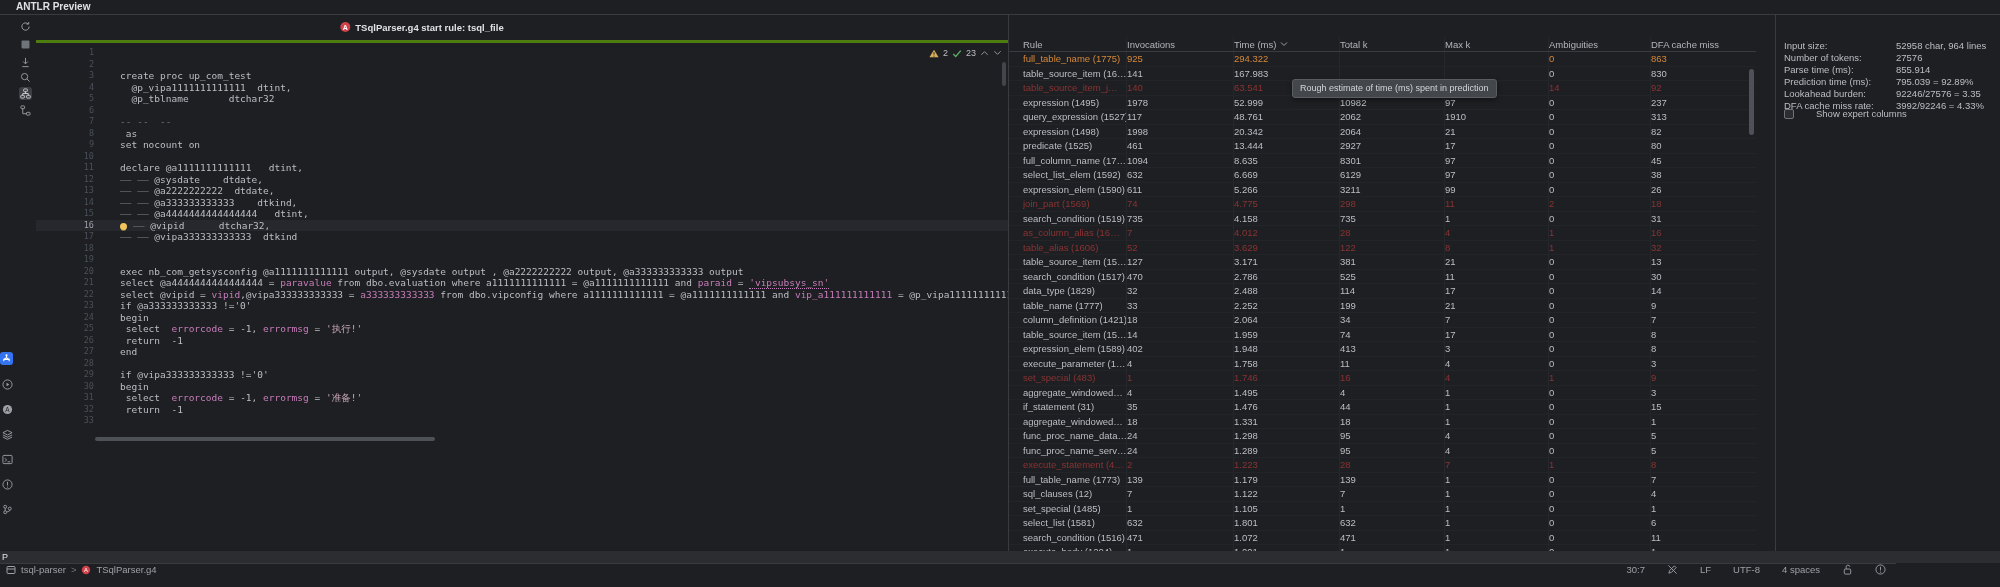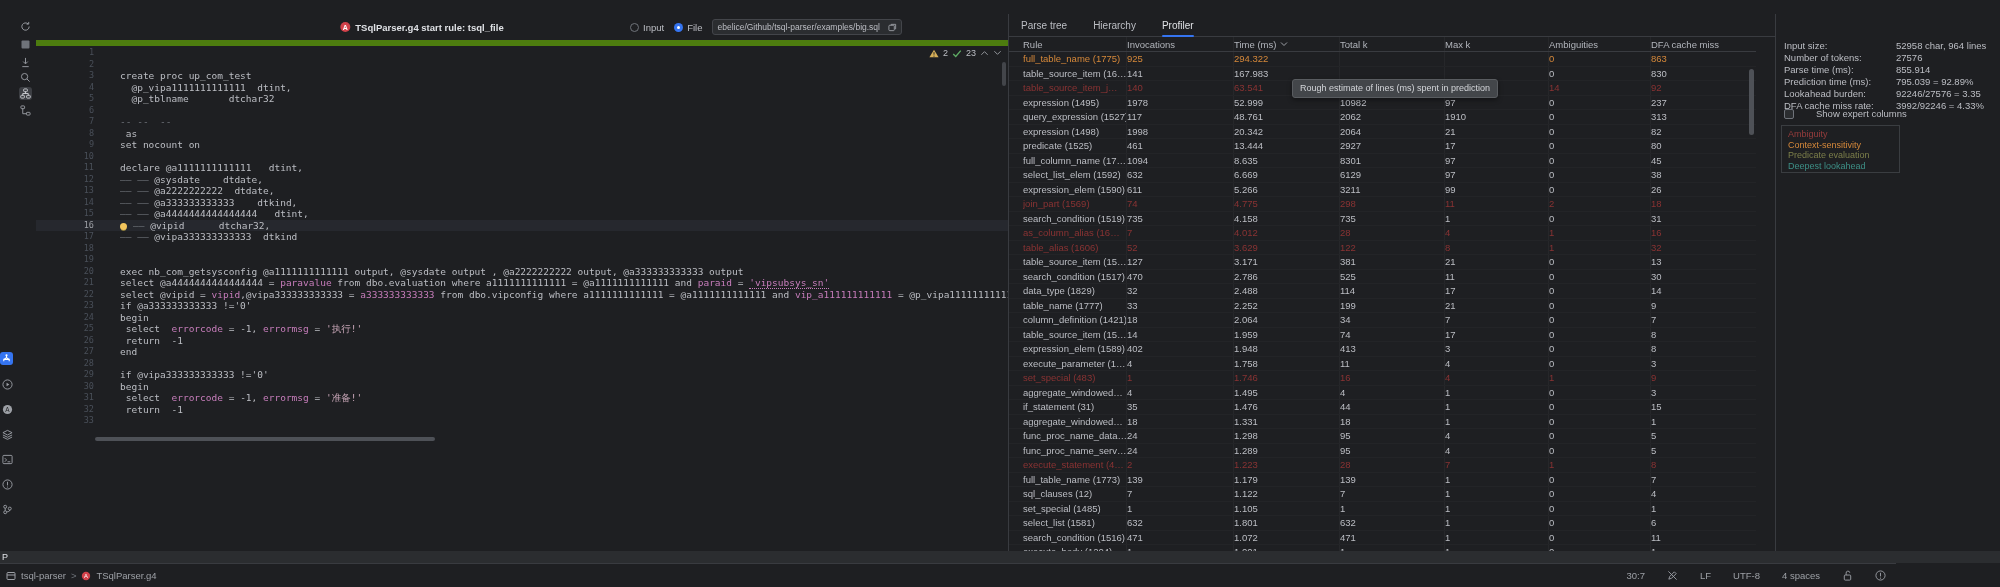--- a/index.html
+++ b/index.html
@@ -12,21 +12,21 @@
   
   #stripe{left:0;top:14px;width:14px;height:549px;}
   .stripe-ic{position:absolute;left:1px;width:12px;height:12px;display:flex;align-items:center;justify-content:center;}
   .stripe-active{background:#3574f0;border-radius:3px;width:13px;height:13px;left:0;}
   
   #tool-col{left:14px;top:14px;width:22px;height:537px;}
   .tcol-ic{position:absolute;left:5px;width:13px;height:13px;display:flex;align-items:center;justify-content:center;border-radius:3px;}
   .tcol-sel{background:#3c3e43;}
   
   #editor-pane{left:36px;top:14px;width:972px;height:537px;}
-  #pane-header{left:0;top:0;width:972px;height:26px;border-bottom:6px solid #4d7c0f;}
+  #pane-header{left:0;top:0;width:972px;height:26px;border-bottom:3px solid #4d7c0f;}
   #grammar-group{position:absolute;left:50%;top:0;height:26px;transform:translateX(-50%);
      display:flex;align-items:center;gap:5px;margin-left:-100px;}
   #grammar-title{font-size:9.5px;font-weight:bold;color:#dfe1e5;white-space:nowrap;}
   .gicon{width:10px;height:10px;border-radius:50%;background:#d1414a;color:#fff;font-size:7px;font-weight:bold;
      display:flex;align-items:center;justify-content:center;line-height:1;}
   #run-controls{position:absolute;left:calc(50% + 108px);top:0;height:26px;display:flex;align-items:center;gap:10px;}
   .radio{display:flex;align-items:center;gap:4px;font-size:9.5px;color:#bcbec4;}
   .rdot{width:9px;height:9px;border-radius:50%;box-sizing:border-box;border:1px solid #6f737a;}
   .rdot.on{border:none;background:#3574f0;position:relative;}
   .rdot.on::after{content:"";position:absolute;left:3px;top:3px;width:3px;height:3px;border-radius:50%;background:#fff;}
@@ -79,30 +79,33 @@
   .st-row{position:absolute;left:8px;width:212px;height:12px;display:flex;font-size:9.5px;color:#bcbec4;}
   .st-label{width:112px;flex:none;}
   #expert-box{position:absolute;left:8px;top:94px;display:flex;align-items:center;gap:22px;font-size:9.5px;color:#bcbec4;}
   #expert-check{width:10px;height:10px;border:1px solid #6f737a;border-radius:2px;box-sizing:border-box;background:#2b2d30;}
   #legend{position:absolute;left:5px;top:111px;width:117px;height:46px;border:1px solid #3a3d41;}
   .lg-item{position:absolute;left:6px;font-size:9px;white-space:nowrap;}
   
   #bottom-strip{left:0;top:551px;width:2000px;height:12px;background:#2b2d30;}
   #strip-p{left:2px;top:552px;font-size:9px;color:#dfe1e5;}
   #status-bar{left:0;top:563px;width:1896px;height:24px;border-top:1px solid #393b40;
-     display:flex;align-items:center;justify-content:space-between;padding:0 10px 0 6px;box-sizing:border-box;}
+     display:flex;align-items:flex-end;justify-content:space-between;padding:0 10px 12px 6px;box-sizing:border-box;}
   #crumbs{display:flex;align-items:center;gap:5px;font-size:9.5px;color:#9da0a6;}
   #sb-right{display:flex;align-items:center;gap:22px;font-size:9.5px;color:#9da0a6;}
   svg{display:block;}
 </style>
 </head>
 <body>
 
 <div id="app">
 
+  <div class="abs" id="title-bar">
+    <div class="abs" id="panel-title">ANTLR Preview</div>
+  </div>
 
   <div class="abs" id="stripe">
     <div class="stripe-ic stripe-active" style="top:338px;">
       <svg width="9" height="9" viewBox="0 0 10 10">
           <path d="M5 1v3M2 8V6h6v2M5 4 2 6M5 4l3 2" stroke="#fff" stroke-width="1.2" fill="none"></path>
           <circle cx="5" cy="1.5" r="1.2" fill="#fff"></circle>
         </svg>
     </div>
     <div class="stripe-ic" style="top:364px;">
       <svg width="11" height="11" viewBox="0 0 12 12">
@@ -180,37 +183,20 @@
           <path d="M3 4v5.5h4" stroke="#9da0a6" fill="none"></path>
         </svg>
     </div>
   </div>
 
   <div class="abs" id="editor-pane">
     <div class="abs" id="pane-header">
       <div id="grammar-group">
         <span class="gicon">A</span>
         <span id="grammar-title">TSqlParser.g4 start rule: tsql_file</span>
-      </div>
-      <div id="run-controls">
-        <span class="radio">
-          <span class="rdot"></span>
-          <span>Input</span>
-        </span>
-        <span class="radio">
-          <span class="rdot on"></span>
-          <span>File</span>
-        </span>
-        <span id="file-field">
-          <span id="file-path">ebelice/Github/tsql-parser/examples/big.sql</span>
-          <svg width="9" height="9" viewBox="0 0 10 10">
-              <rect x="1" y="2.5" width="6" height="6" rx="1" stroke="#9da0a6" fill="none"></rect>
-              <path d="M3.5 2.5V1.5h5v5h-1" stroke="#9da0a6" fill="none"></path>
-            </svg>
-        </span>
       </div>
     </div>
 
     <div class="abs" id="editor">
       <div id="ed-lines">
           <div class="ed-row" style="top: 7px;"><div class="ed-num">1</div><div class="ed-code"></div></div>
           <div class="ed-row" style="top: 18.5px;"><div class="ed-num">2</div><div class="ed-code"></div></div>
           <div class="ed-row" style="top: 30px;"><div class="ed-num">3</div><div class="ed-code"><span class="c-d">create proc up_com_test</span></div></div>
           <div class="ed-row" style="top: 41.5px;"><div class="ed-num">4</div><div class="ed-code"><span class="c-d">  @p_vipa1111111111111  dtint,</span></div></div>
           <div class="ed-row" style="top: 53px;"><div class="ed-num">5</div><div class="ed-code"><span class="c-d">  @p_tblname       dtchar32</span></div></div>
@@ -261,25 +247,20 @@
           </svg>
       </div>
       <div id="ed-vscroll"></div>
       <div id="ed-hscroll">
         <div id="ed-hthumb"></div>
       </div>
     </div>
   </div>
 
   <div class="abs" id="right-pane">
-    <div id="tabs">
-        <div class="tab">Parse tree</div>
-        <div class="tab">Hierarchy</div>
-        <div class="tab active">Profiler</div>
-      </div>
     <div id="grid">
       <div class="g-row" id="grid-header">
           <div class="cell">
             <span>Rule</span>
           </div>
           <div class="cell">
             <span>Invocations</span>
           </div>
           <div class="cell">
             <span>Time (ms)</span>
@@ -611,21 +592,21 @@
             <div class="cell">execute_body (1204)</div>
             <div class="cell">1</div>
             <div class="cell">1.001</div>
             <div class="cell">1</div>
             <div class="cell">1</div>
             <div class="cell">0</div>
             <div class="cell">1</div>
           </div>
         </div>
       <div id="grid-vscroll"></div>
-      <div id="tooltip">Rough estimate of lines (ms) spent in prediction</div>
+      <div id="tooltip">Rough estimate of time (ms) spent in prediction</div>
     </div>
   </div>
 
   <div class="abs" id="stats-pane">
     <div id="stats-rows">
         <div class="st-row" style="top: 26px;">
           <span class="st-label">Input size:</span>
           <span>52958 char, 964 lines</span>
         </div>
         <div class="st-row" style="top: 38px;">
@@ -646,26 +627,20 @@
         </div>
         <div class="st-row" style="top: 86px;">
           <span class="st-label">DFA cache miss rate:</span>
           <span>3992/92246 = 4.33%</span>
         </div>
       </div>
     <div id="expert-box">
       <span id="expert-check"></span>
       <span>Show expert columns</span>
     </div>
-    <div id="legend">
-        <div class="lg-item" style="top: 3px; color: rgb(150, 60, 60);">Ambiguity</div>
-        <div class="lg-item" style="top: 13.5px; color: rgb(213, 136, 58);">Context-sensitivity</div>
-        <div class="lg-item" style="top: 24px; color: rgb(124, 127, 74);">Predicate evaluation</div>
-        <div class="lg-item" style="top: 34.5px; color: rgb(61, 143, 134);">Deepest lookahead</div>
-      </div>
   </div>
 
   <div class="abs" id="bottom-strip"></div>
   <div class="abs" id="strip-p">P</div>
 
   <div class="abs" id="status-bar">
     <div id="crumbs">
       <svg width="10" height="10" viewBox="0 0 10 10">
           <rect x="1" y="1.5" width="8" height="7" rx="1" stroke="#9da0a6" fill="none"></rect>
           <path d="M1 4h8" stroke="#9da0a6"></path>

